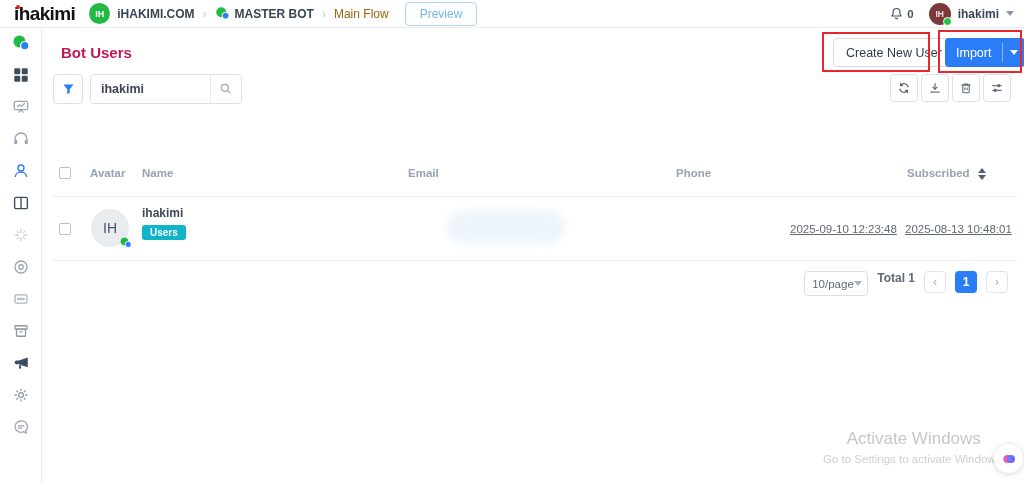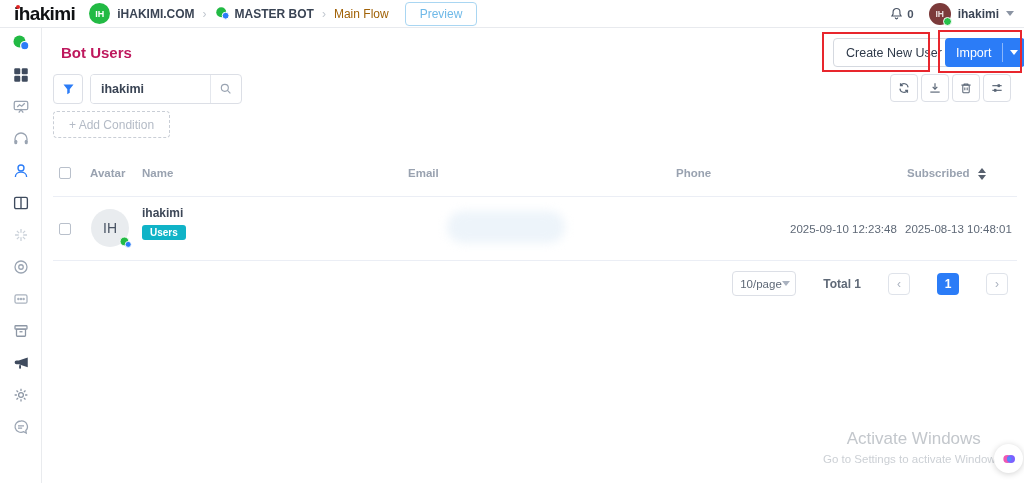--- a/index.html
+++ b/index.html
@@ -78,24 +78,24 @@
   .row-avatar { position:absolute; left:38px; top:12px; width:38px; height:38px; border-radius:50%; background:#e9ecef;
     color:#4a5464; font-size:14px; display:flex; align-items:center; justify-content:center; }
   .row-avatar .badge-icon { position:absolute; right:-3px; bottom:-2px; }
   .name-block { position:absolute; left:89px; top:9px; }
   .row-name { font-size:12px; font-weight:700; color:#3d4757; }
   .row-id { font-size:10.5px; color:#98a0ad; margin-top:4px; }
   .status-badge { display:inline-block; margin-top:5px; background:#10b3c7; color:#fff; font-size:10px; font-weight:700;
     padding:2px 8px; border-radius:3px; }
   .email-blur { position:absolute; left:394px; top:14px; width:118px; height:32px; border-radius:16px;
     background:#edf4fa; filter:blur(5px); }
-  .cell-time { position:absolute; top:26px; font-size:11.5px; color:#5f6977; white-space:nowrap; }
-
-  
-  .pagination { position:absolute; right:16px; top:243px; display:flex; align-items:center; gap:27px; }
+  .cell-time { position:absolute; top:26px; font-size:11.5px; color:#5f6977; white-space:nowrap;text-decoration:underline; }
+
+  
+  .pagination { position:absolute; right:16px; top:243px; display:flex; gap:9px; }
   .page-size { width:64px; height:25px; border:1px solid #dcdfe6; border-radius:4px; display:flex; align-items:center;
     justify-content:space-between; padding:0 7px; font-size:11.5px; color:#5f6977; cursor:pointer; background:#fff; }
   .page-size i { width:0; height:0; border-left:4px solid transparent; border-right:4px solid transparent; border-top:5px solid #aab2bf; }
   .page-total { font-size:12px; color:#5f6977; font-weight:600; }
   .pg-btn { width:22px; height:22px; border:1px solid #dfe3ea; border-radius:4px; background:#fff; color:#aab2bf;
     font-size:12px; display:flex; align-items:center; justify-content:center; cursor:pointer; font-family:inherit; }
   .pg-current { width:22px; height:22px; border-radius:4px; background:#2b7cf7; color:#fff; font-size:12px; font-weight:700;
     display:flex; align-items:center; justify-content:center; cursor:pointer; }
 
   
@@ -284,21 +284,20 @@
     <button class="icon-btn">
       <svg width="14" height="14" viewBox="0 0 24 24" fill="none" stroke="#5a6676" stroke-width="2">
           <line x1="4" y1="8" x2="20" y2="8"></line>
           <rect x="13" y="5.5" width="4" height="5" fill="#5a6676" stroke="none"></rect>
           <line x1="4" y1="16" x2="20" y2="16"></line>
           <rect x="7" y="13.5" width="4" height="5" fill="#5a6676" stroke="none"></rect>
         </svg>
     </button>
   </div>
 
-  <button class="add-cond">+ Add Condition</button>
 
   <div class="thead">
     <span class="checkbox" style="left:6px; top:17px;"></span>
     <span class="th" style="left:37px; top:17px;">Avatar</span>
     <span class="th" style="left:89px; top:17px;text-align:right;">Name</span>
     <span class="th" style="left:355px; top:17px;">Email</span>
     <span class="th" style="left:623px; top:17px;">Phone</span>
     <span class="th" style="left:854px; top:17px;">
       <span>Subscribed</span>
       <span class="sorter sorter-dark" style="margin-left:5px;">

